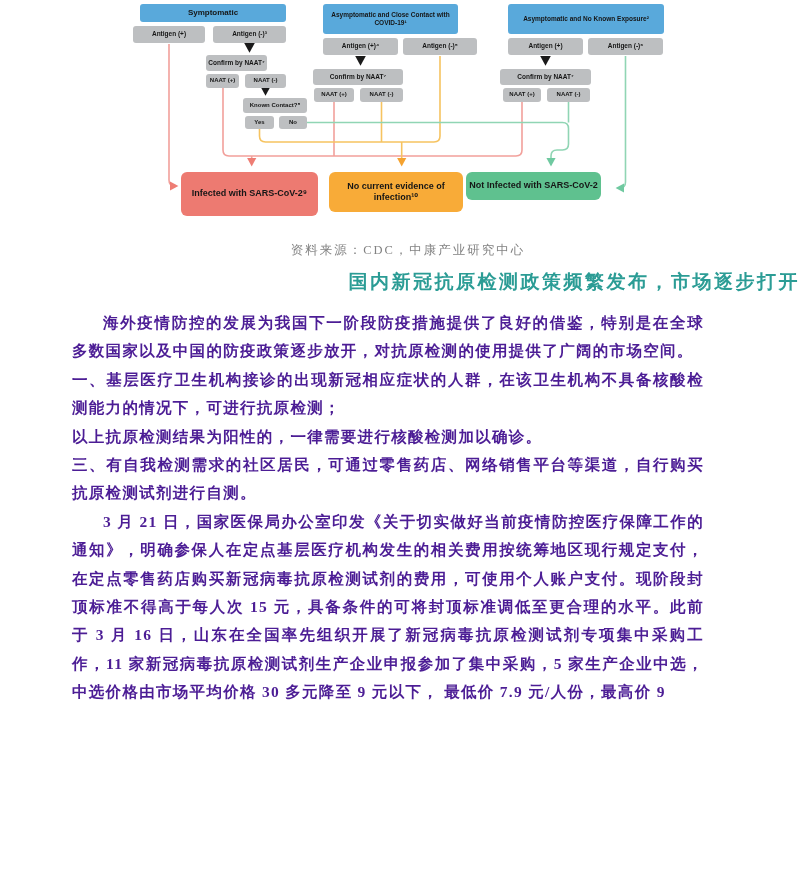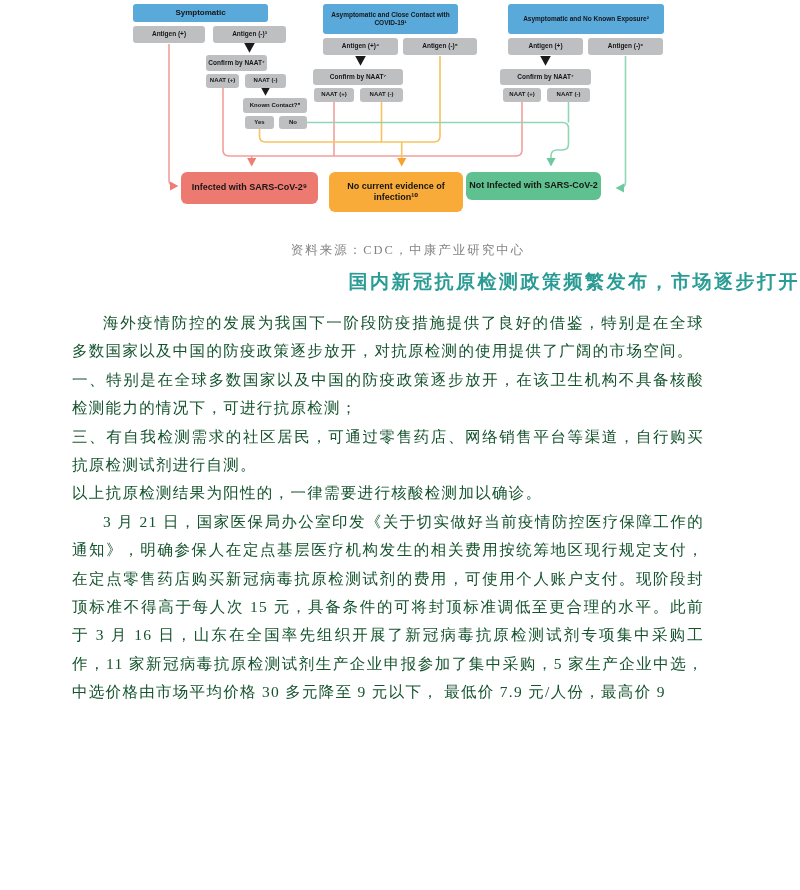--- a/index.html
+++ b/index.html
@@ -27,21 +27,21 @@
   .f9 { font-size:9px; }
   
   .source-note {
     margin-top:32px; text-align:center; color:#828282;
     font-size:12.5px; letter-spacing:2px;padding-left:16px;
   }
   .heading {
     margin:10px 0 0 0; text-align:right; color:#2b9c95;
     font-size:19px; font-weight:bold; letter-spacing:2.5px;
   }
-  .body-text { margin:14px 96px 0 72px; color:#14532d; }
+  .body-text { margin:14px 96px 0 72px; color:#4c1d95;font-weight:bold; }
   .body-text p {
     margin:0; font-size:15.5px; line-height:28.4px; letter-spacing:1.3px;
     text-align:justify;
   }
   .body-text p.indent { text-indent:2em; }
 </style>
 </head>
 <body>
 
 <div class="page">
@@ -83,21 +83,21 @@
         <path d="M268.7,138 L268.7,160" marker-end="url(#ar-yellow)"></path>
       </g>
 
       <g stroke="#90d5b4" stroke-width="1.6" fill="none">
         <path d="M435.5,98 L435.5,118.5"></path>
         <path d="M174,118.5 L429.5,118.5 Q435.5,118.5 435.5,124.5 L435.5,140 Q435.5,146 429.5,146 L424,146 Q418,146 418,152 L418,160" marker-end="url(#ar-green)"></path>
         <path d="M492.5,52 L492.5,178 Q492.5,184 486.5,184 L485,184" marker-end="url(#ar-green)"></path>
       </g>
     </svg>
 
-    <div class="fc-box blue f8" style="left:0;top:0;width:135px;height:18px">Symptomatic</div>
+    <div class="fc-box blue f8" style="left:7px;top:0;width:146px;height:18px">Symptomatic</div>
     <div class="fc-box gray f65" style="left:0;top:22px;width:72px;height:17px">Antigen (+)</div>
     <div class="fc-box gray f65" style="left:80px;top:22px;width:73px;height:17px">Antigen (-)³</div>
     <div class="fc-box gray f65" style="left:73px;top:51px;width:61px;height:16px">Confirm by NAAT⁷</div>
     <div class="fc-box gray f6" style="left:73px;top:70px;width:33px;height:14px">NAAT (+)</div>
     <div class="fc-box gray f6" style="left:112px;top:70px;width:41px;height:14px">NAAT (-)</div>
     <div class="fc-box gray f6" style="left:110px;top:94px;width:64px;height:15px">Known Contact?⁸</div>
     <div class="fc-box gray f6" style="left:112px;top:112px;width:29px;height:13px">Yes</div>
     <div class="fc-box gray f6" style="left:146px;top:112px;width:28px;height:13px">No</div>
 
     <div class="fc-box blue f65" style="left:190px;top:0;width:135px;height:30px">Asymptomatic and Close Contact with COVID-19¹</div>
@@ -107,30 +107,30 @@
     <div class="fc-box gray f6" style="left:181px;top:84px;width:40px;height:14px">NAAT (+)</div>
     <div class="fc-box gray f6" style="left:227px;top:84px;width:43px;height:14px">NAAT (-)</div>
 
     <div class="fc-box blue f65" style="left:375px;top:0;width:156px;height:30px">Asymptomatic and No Known Exposure²</div>
     <div class="fc-box gray f65" style="left:375px;top:34px;width:75px;height:17px">Antigen (+)</div>
     <div class="fc-box gray f65" style="left:455px;top:34px;width:75px;height:17px">Antigen (-)⁶</div>
     <div class="fc-box gray f65" style="left:367px;top:65px;width:91px;height:16px">Confirm by NAAT⁷</div>
     <div class="fc-box gray f6" style="left:370px;top:84px;width:38px;height:14px">NAAT (+)</div>
     <div class="fc-box gray f6" style="left:414px;top:84px;width:43px;height:14px">NAAT (-)</div>
 
-    <div class="fc-box redbox f9" style="left:48px;top:168px;width:137px;height:32px">Infected with SARS-CoV-2⁹</div>
+    <div class="fc-box redbox f9" style="left:48px;top:168px;width:137px;height:44px">Infected with SARS-CoV-2⁹</div>
     <div class="fc-box orangebox f9" style="left:196px;top:168px;width:134px;height:40px">No current evidence of infection¹⁰</div>
     <div class="fc-box greenbox f9" style="left:333px;top:168px;width:135px;height:28px">Not Infected with SARS-CoV-2</div>
   </div>
 
   <div class="source-note">资料来源：CDC，中康产业研究中心</div>
 
   <h1 class="heading">国内新冠抗原检测政策频繁发布，市场逐步打开</h1>
 
   <div class="body-text">
     <p class="indent">海外疫情防控的发展为我国下一阶段防疫措施提供了良好的借鉴，特别是在全球多数国家以及中国的防疫政策逐步放开，对抗原检测的使用提供了广阔的市场空间。</p>
-    <p>一、特别是在全球多数国家以及中国的防疫政策逐步放开，在该卫生机构不具备核酸检测能力的情况下，可进行抗原检测；</p>
+    <p>一、基层医疗卫生机构接诊的出现新冠相应症状的人群，在该卫生机构不具备核酸检测能力的情况下，可进行抗原检测；</p>
+    <p>以上抗原检测结果为阳性的，一律需要进行核酸检测加以确诊。</p>
     <p>三、有自我检测需求的社区居民，可通过零售药店、网络销售平台等渠道，自行购买抗原检测试剂进行自测。</p>
-    <p>以上抗原检测结果为阳性的，一律需要进行核酸检测加以确诊。</p>
     <p class="indent">3 月 21 日，国家医保局办公室印发《关于切实做好当前疫情防控医疗保障工作的通知》，明确参保人在定点基层医疗机构发生的相关费用按统筹地区现行规定支付，在定点零售药店购买新冠病毒抗原检测试剂的费用，可使用个人账户支付。现阶段封顶标准不得高于每人次 15 元，具备条件的可将封顶标准调低至更合理的水平。此前于 3 月 16 日，山东在全国率先组织开展了新冠病毒抗原检测试剂专项集中采购工作，11 家新冠病毒抗原检测试剂生产企业申报参加了集中采购，5 家生产企业中选，中选价格由市场平均价格 30 多元降至 9 元以下， 最低价 7.9 元/人份，最高价 9</p>
   </div>
 
 </div>
 
 </body></html>

